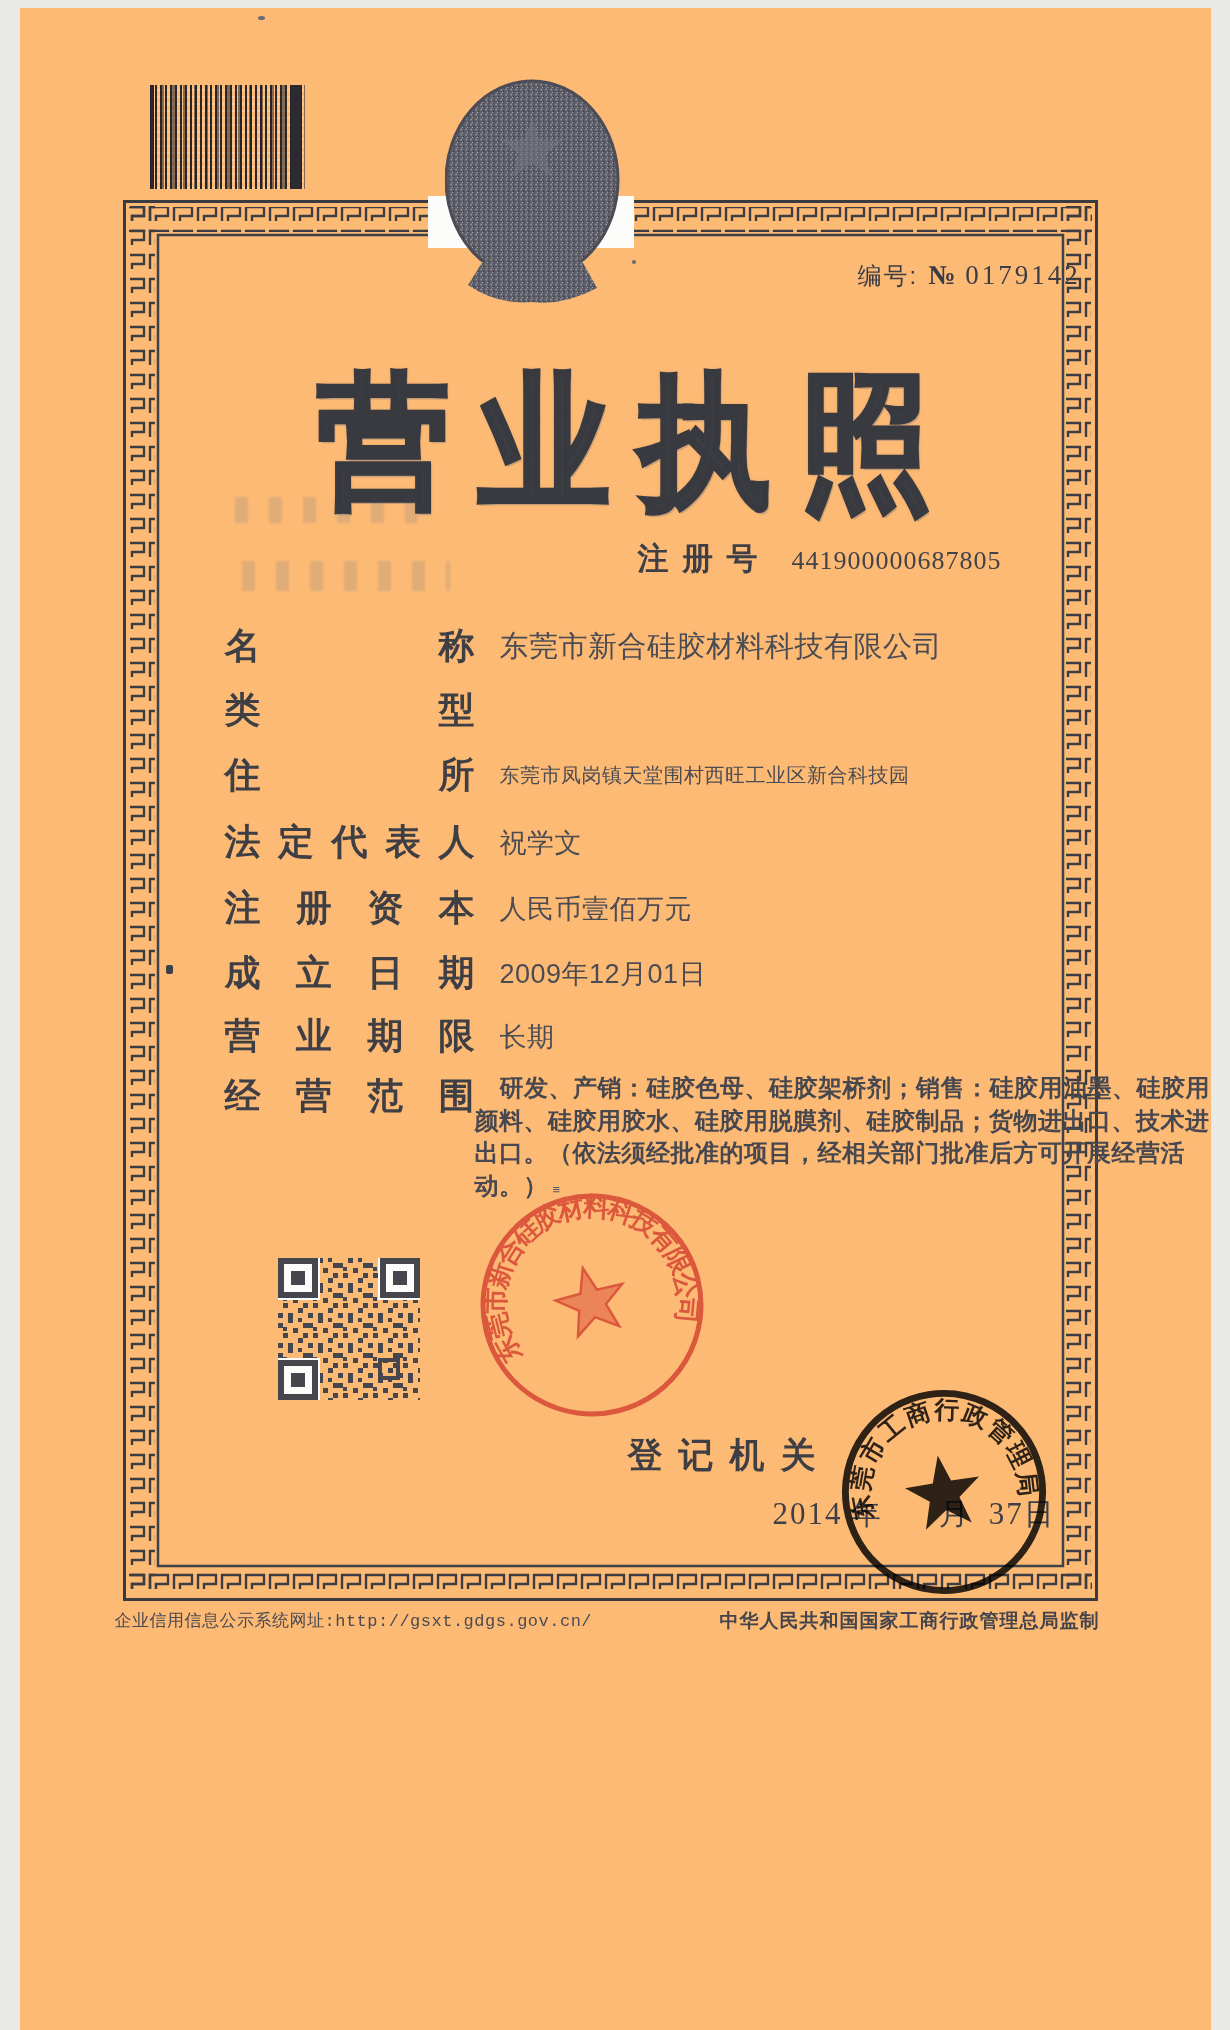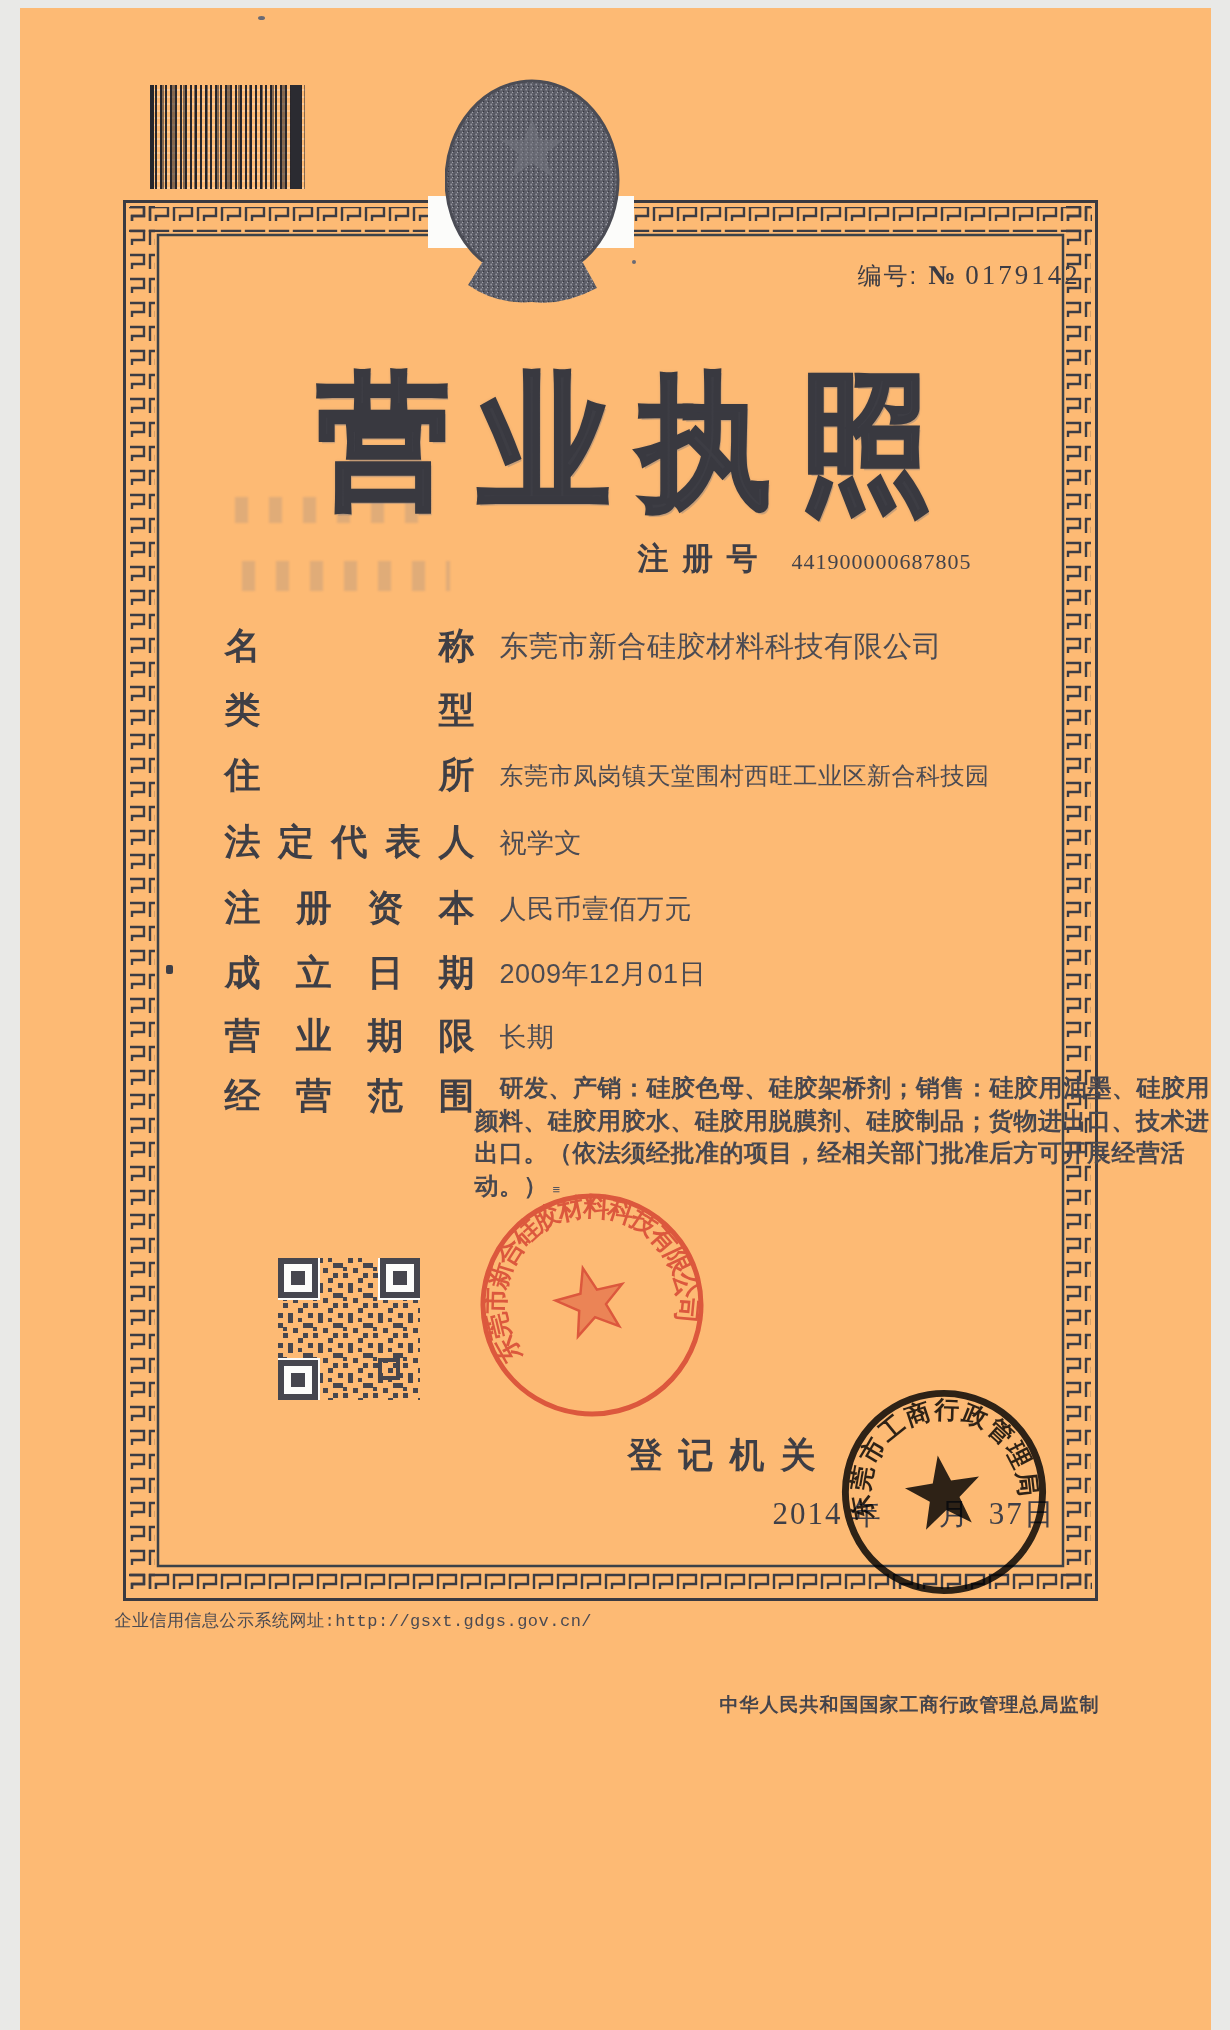--- a/index.html
+++ b/index.html
@@ -37,21 +37,21 @@
     font-size:132px;font-weight:bold;color:#3d3d44;
     -webkit-text-stroke:3px #393940;
     text-shadow:0 0 3px rgba(90,90,100,.8),2px 2px 0 rgba(120,120,130,.35);
     transform:scaleY(1.1);transform-origin:top;
   }
   .justify{display:flex;justify-content:space-between;}
 
   
   #regline{left:618px;top:530px;z-index:7;display:flex;align-items:baseline;}
   #regline .rlabel{width:120px;font-size:31px;font-weight:bold;color:#3e3e46;}
-  #regline .rnum{margin-left:34px;font-family:"Liberation Serif",serif;font-size:22px;letter-spacing:1px;color:#42424a;}
+  #regline .rnum{margin-left:34px;font-family:"Liberation Serif",serif;font-size:26px;letter-spacing:1px;color:#42424a;}
 
   
   .row{position:absolute;left:205px;display:flex;align-items:center;min-height:46px;z-index:7;}
   .flabel{width:250px;font-size:36px;font-weight:bold;color:#3e3e45;flex:none;}
   .fvalue{margin-left:25px;font-size:27px;color:#4b4b53;letter-spacing:.5px;white-space:nowrap;}
   .row.scope{align-items:flex-start;}
   .row.scope .fvalue{white-space:normal;width:578px;font-size:24px;line-height:1.36;font-weight:bold;color:#47474f;}
   .endmark{font-size:13px;color:#55555d;letter-spacing:-1px;}
 
   
@@ -64,21 +64,21 @@
   
   #registrar{left:608px;top:1424px;z-index:7;}
   #registrar .flabel{width:188px;font-size:35px;}
   #dateline{left:753px;top:1486px;z-index:7;font-size:30px;color:#3f3f47;white-space:nowrap;}
   #dateline .num{font-family:"Liberation Serif",serif;font-size:31px;letter-spacing:2px;text-align:right;}
   #dateline .gap1{display:inline-block;width:58px;}
   #dateline .gap2{display:inline-block;width:20px;}
 
   
   #footer-left{left:95px;top:1601px;z-index:7;font-family:"Liberation Mono",monospace;font-size:17px;color:#4a4a52;letter-spacing:.5px;}
-  #footer-right{left:700px;top:1684px;z-index:7;font-size:19px;font-weight:bold;color:#44444c;letter-spacing:1px;}
+  #footer-right{left:700px;top:1600px;z-index:7;font-size:19px;font-weight:bold;color:#44444c;letter-spacing:1px;}
 
   
   .smudge{z-index:4;filter:blur(1.2px);
     background:repeating-linear-gradient(90deg,rgba(125,125,138,.22) 0 13px,rgba(0,0,0,0) 13px 34px);}
   #smudge1{left:215px;top:489px;width:200px;height:26px;}
   #smudge2{left:222px;top:553px;width:208px;height:30px;}
   .speck{background:#6a6a74;border-radius:50%;z-index:4;}
   #speck1{left:238px;top:8px;width:7px;height:4px;}
   #speck2{left:612px;top:252px;width:4px;height:4px;}
   #dash1{left:146px;top:957px;width:7px;height:9px;background:#3f3f47;border-radius:2px;z-index:7;}
@@ -152,21 +152,21 @@
     <div class="flabel justify">
         <span>类</span>
         <span>型</span>
       </div>
   </div>
   <div class="row" style="top:743px">
     <div class="flabel justify">
         <span>住</span>
         <span>所</span>
       </div>
-    <div class="fvalue" style="font-size:24px">东莞市凤岗镇天堂围村西旺工业区新合科技园</div>
+    <div class="fvalue" style="font-size:20px">东莞市凤岗镇天堂围村西旺工业区新合科技园</div>
   </div>
   <div class="row" style="top:810px">
     <div class="flabel justify">
         <span>法</span>
         <span>定</span>
         <span>代</span>
         <span>表</span>
         <span>人</span>
       </div>
     <div class="fvalue">祝学文</div>

